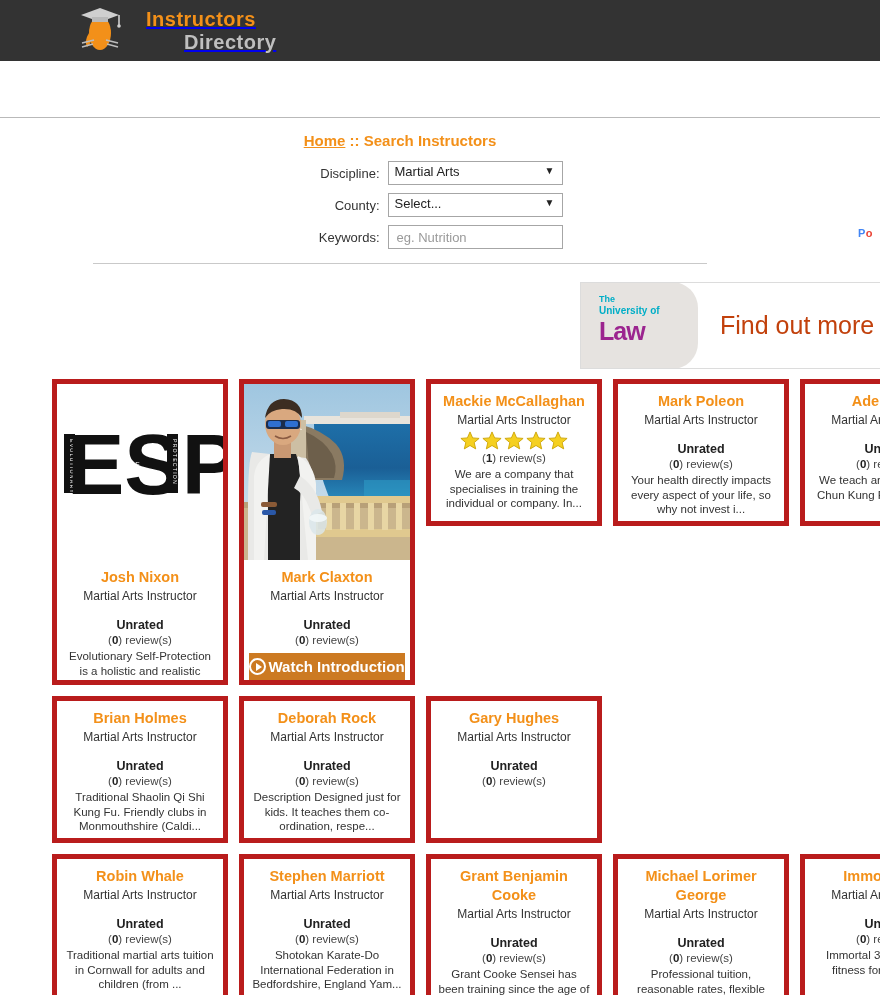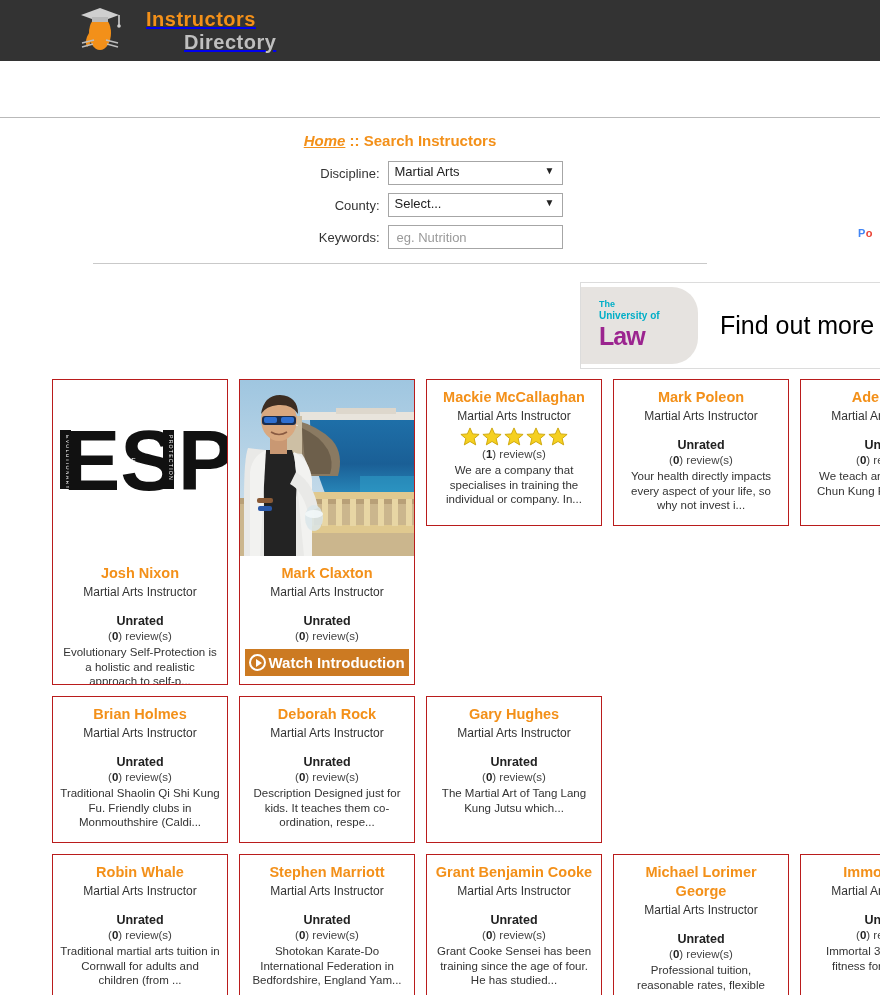--- a/index.html
+++ b/index.html
@@ -50,21 +50,21 @@
   
   #breadcrumb {
     text-align: center;
     padding-top: 14px;
     font-size: 15px;
     font-weight: bold;
     width: 880px;
     position: relative;
     left: -40px;
   }
-  #breadcrumb .crumb-home { color:#F39019;font-style:italic; }
+  #breadcrumb .crumb-home { color:#F39019; }
   #breadcrumb .crumb-sep { color:#F39019; }
   #breadcrumb .crumb-current { color:#F39019; }
 
   
   #search-form {
     margin-top: 12px;
     position: relative;
     left: -40px;
     width: 880px;
   }
@@ -135,48 +135,48 @@
     left: 580px; top: 282px;
     width: 392px; height: 87px;
     background: #ffffff;
     border: 1px solid #dcdcdc;
     display: flex;
     align-items: center;
     overflow: hidden;
   }
   #ad-logo {
     width: 117px;
-    height: 77px;
+    height: 87px;
     background: #e6e3e0;
     border-top-right-radius: 26px;
     border-bottom-right-radius: 26px;
     padding: 12px 0 0 18px;
     flex: 0 0 auto;
   }
   #ad-logo .ul-the { color:#00AEC7; font-size:9px; font-weight:bold; line-height:11px; display:block;}
   #ad-logo .ul-univ { color:#00AEC7; font-size:10px; font-weight:bold; line-height:12px; display:block;}
   #ad-logo .ul-law { color:#9B248F; font-size:25px; font-weight:bold; line-height:29px; display:block; letter-spacing:-1px;}
   #ad-cta {
-    color:#000000;
+    color:#c2410c;
     font-size: 25px;
     margin-left: 22px;
     white-space: nowrap;
   }
 
   
   #results {
     position: absolute;
     left: 52px;
     top: 379px;
     width: 920px;
   }
   .result-row { display: flex; gap: 11px; margin-bottom: 11px; }
   .card {
     width: 176px;
-    border: 1px solid #b91c1c;
+    border: 5px solid #b91c1c;
     background: #fff;
     text-align: center;
     flex: 0 0 176px;
     overflow: hidden;
   }
   .card.tall { height: 306px; }
   .card.short { height: 147px; }
   .card-body { padding: 6px 5px 6px 5px; }
   .card-name {
     color:#F39019;
@@ -470,21 +470,20 @@
           <div class="card-reviews"><span>(</span><b>0</b><span>) review(s)</span></div>
           <div class="card-desc">Description Designed just for kids. It teaches them co-ordination, respe...</div>
         </div>
       </div>
       <div class="card short">
         <div class="card-body">
           <div class="card-name">Gary Hughes</div>
           <div class="card-role">Martial Arts Instructor</div>
           <div class="card-rating">Unrated</div>
           <div class="card-reviews"><span>(</span><b>0</b><span>) review(s)</span></div>
-          <div class="card-desc">The Martial Art of Tang Lang Kung Jutsu which...</div>
         </div>
       </div>
     </div>
     <div class="result-row">
       <div class="card short">
         <div class="card-body">
           <div class="card-name">Robin Whale</div>
           <div class="card-role">Martial Arts Instructor</div>
           <div class="card-rating">Unrated</div>
           <div class="card-reviews"><span>(</span><b>0</b><span>) review(s)</span></div>

